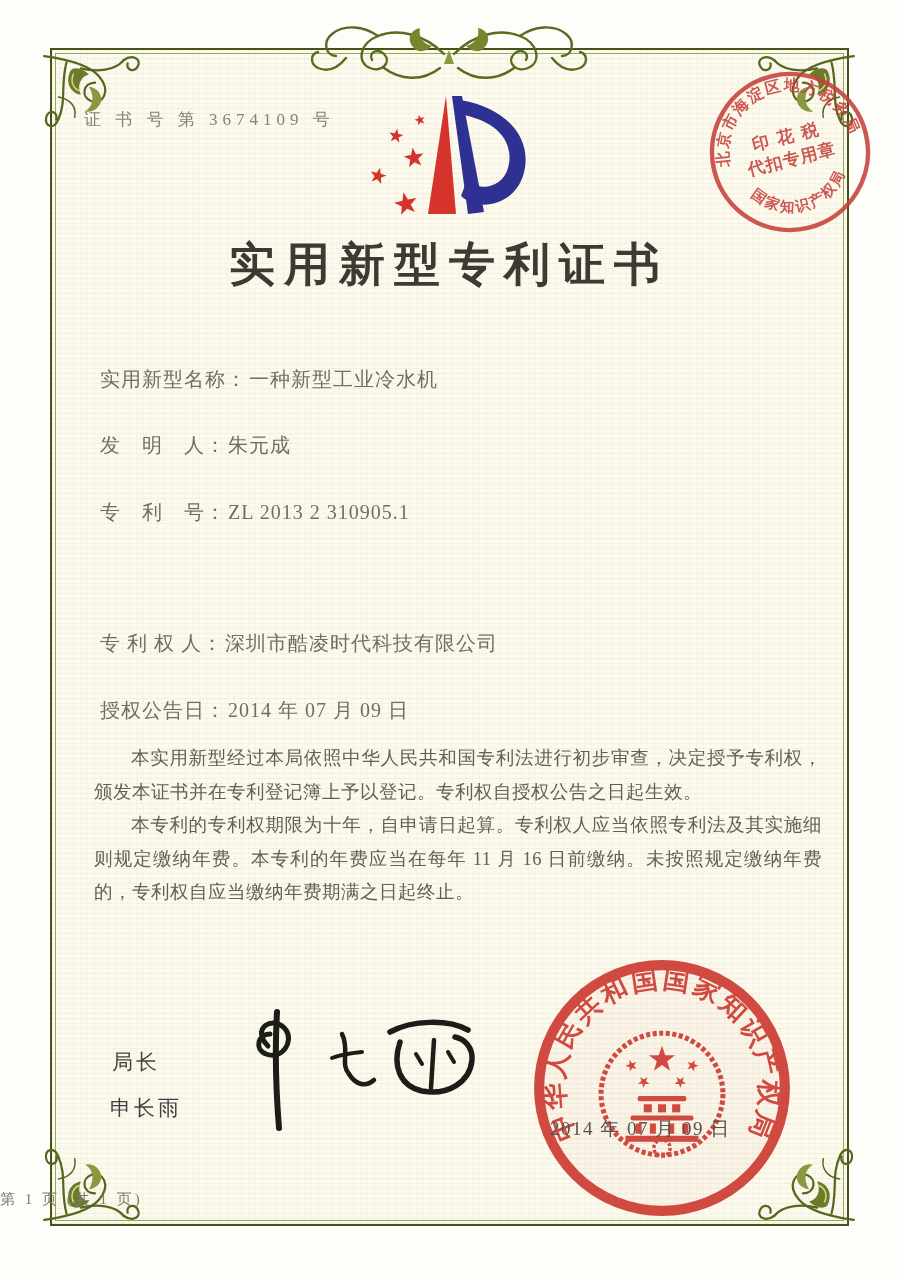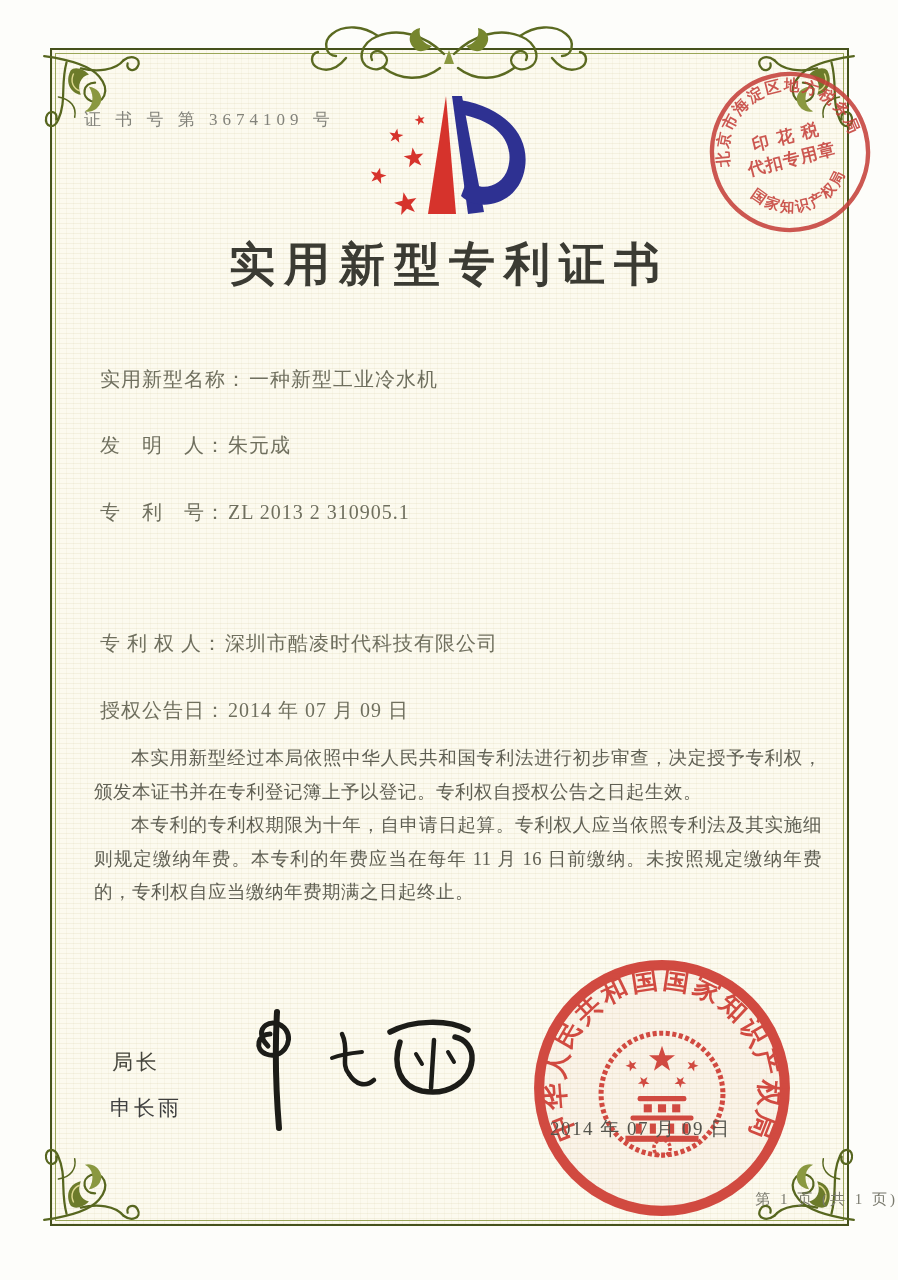--- a/index.html
+++ b/index.html
@@ -41,21 +41,21 @@
   .sig-title{position:absolute;left:112px;top:1048px;font-size:21px;letter-spacing:3px;color:#45453c;font-family:Liberation Serif, serif;}
   .sig-name{position:absolute;left:110px;top:1094px;font-size:21px;letter-spacing:3px;color:#404040;}
   .signature{position:absolute;left:222px;top:1006px;width:275px;height:128px;}
 
   .main-seal{position:absolute;left:530px;top:956px;width:264px;height:264px;opacity:.9;}
   .seal-date{position:absolute;left:550px;top:1116px;font-size:19px;letter-spacing:1.5px;color:#53534c;z-index:5;}
 
   .tax-stamp{position:absolute;left:700px;top:62px;width:180px;height:180px;
              transform:rotate(-14deg);opacity:.87;}
 
-  .footer{position:absolute;left:0;right:0;top:1190px;text-align:right;
+  .footer{position:absolute;left:0;right:0;top:1190px;text-align:left;
           font-size:15px;letter-spacing:3px;color:#7a7a6e;}
 </style>
 </head>
 <body>
 
 <div class="page">
 
   <div class="frame">
     <div class="frame-inner"></div>
   </div>

